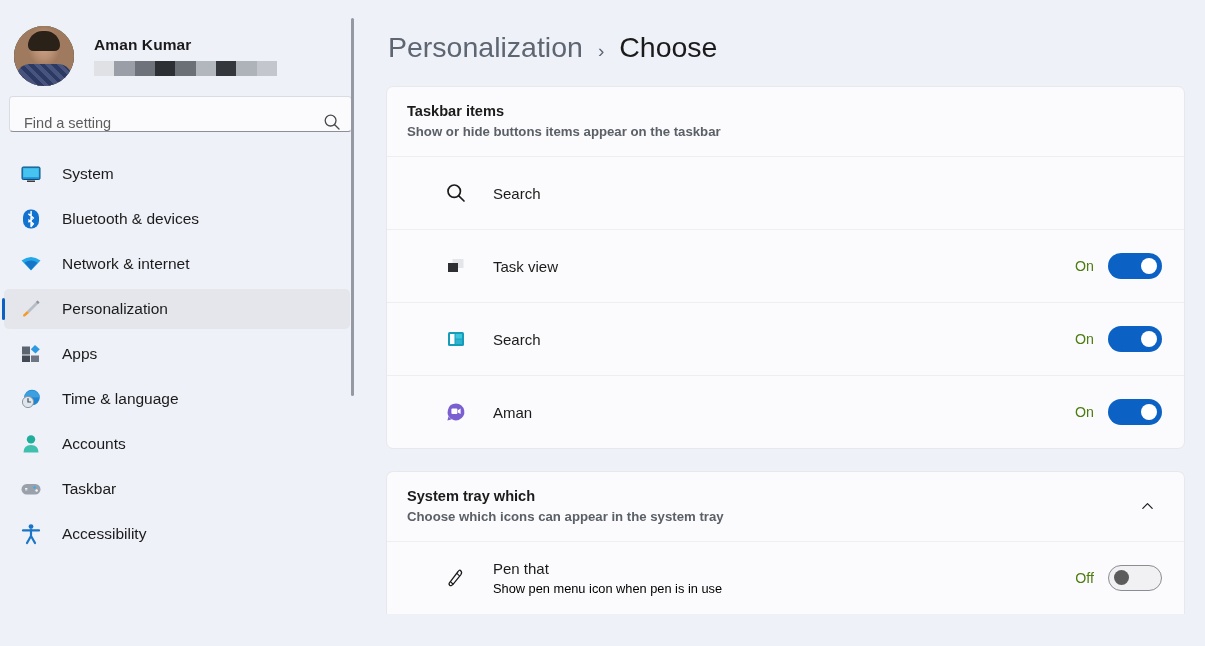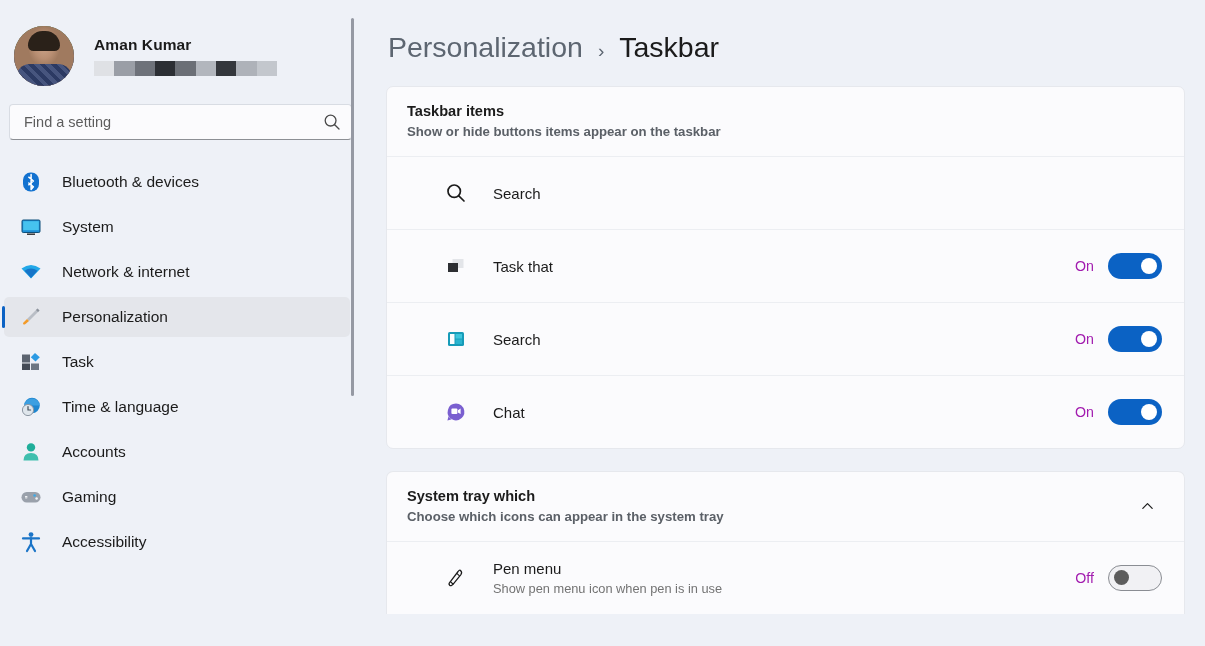--- a/index.html
+++ b/index.html
@@ -40,27 +40,27 @@
     position: absolute; left: 2px; bottom: 0; width: 56px; height: 22px;
     background: repeating-linear-gradient(45deg, #2c3a63 0 4px, #47557e 4px 8px);
     border-radius: 14px 14px 0 0;
   }
   .profile-text { margin-left: 20px; }
   .profile-name { font-size: 15.5px; font-weight: bold; color: #1b1b1b; letter-spacing: .1px; }
   .profile-redacted { margin-top: 7px; display: flex; height: 15px; width: 183px; }
   .profile-redacted i { display: block; height: 100%; }
 
   .searchbox {
-    margin: 12px 10px 0 9px;
+    margin: 4px 10px 0 9px;
     height: 36px;
     background: #fbfbfd;
     border: 1px solid #d8dce3;
     border-bottom-color: #8c8f94;
     border-radius: 4px;
-    display: flex; align-items: center;
+    display: flex; align-items: flex-end;
     padding: 0 10px 0 14px;
   }
   .searchbox input {
     border: 0; outline: 0; background: transparent; flex: 1;
     font-family: "Liberation Sans", sans-serif;
     font-size: 14.5px; color: #1b1b1b;
   }
   .searchbox input::placeholder { color: #5d5d5d; }
   .search-glyph { width: 18px; height: 18px; flex: 0 0 18px; opacity: .85; }
 
@@ -103,22 +103,22 @@
   .chevron-btn { width: 30px; height: 30px; display: flex; align-items: center; justify-content: center; }
 
   .row {
     display: flex; align-items: center;
     height: 73px; padding: 0 22px 0 58px;
     border-top: 1px solid #eceef2;
   }
   .row-icon { width: 22px; height: 22px; flex: 0 0 22px; margin-right: 26px; position: relative; }
   .row-text { flex: 1; }
   .row-title { font-size: 15px; color: #1b1b1b; }
-  .row-sub { font-size: 12.8px; color: #737373; margin-top: 4px; }
-  .row-state { font-size: 14.2px; color: #a21caf; margin-right: 14px; }
+  .row-sub { font-size: 12.8px; color: #000000; margin-top: 4px; }
+  .row-state { font-size: 14.2px; color: #4d7c0f; margin-right: 14px; }
 
   .toggle { width: 54px; height: 26px; border-radius: 14px; position: relative; flex: 0 0 54px; }
   .toggle.on { background: #0b62c4; }
   .toggle.on .knob { position: absolute; right: 5px; top: 5px; width: 16px; height: 16px; border-radius: 50%; background: #fff; }
   .toggle.off { background: #f1f1f4; border: 1px solid #8a8d93; }
   .toggle.off .knob { position: absolute; left: 5px; top: 4px; width: 15px; height: 15px; border-radius: 50%; background: #5c5c5c; }
 </style>
 </head>
 <body>
 
@@ -154,57 +154,57 @@
         <svg viewBox="0 0 18 18" width="18" height="18">
           <circle cx="7.6" cy="7.6" r="5.4" fill="none" stroke="#2b2b2b" stroke-width="1.3"></circle>
           <line x1="11.7" y1="11.7" x2="16" y2="16" stroke="#2b2b2b" stroke-width="1.3" stroke-linecap="round"></line>
         </svg>
       </span>
     </div>
 
     <nav class="nav" id="nav">
         <div class="nav-item">
           <span class="nav-icon"><svg viewBox="0 0 22 22" width="22" height="22">
-              <rect x="3" y="1.5" width="16" height="19" rx="7.5" fill="#1272d0"></rect>
-                <path d="M8.8 6.2 L13.4 10 L8.8 13.8 M11.1 3.5 L11.1 18.5 L13.4 15.8 L8.8 12" fill="none" stroke="#fff" stroke-width="1.5" stroke-linejoin="round" stroke-linecap="round"></path>
-            </svg></span>
-          <span class="nav-label">Bluetooth &amp; devices</span>
-        </div>
-        <div class="nav-item">
-          <span class="nav-icon"><svg viewBox="0 0 22 22" width="22" height="22">
               <rect x="2" y="4" width="18" height="12.5" rx="1.2" fill="#1f8fd6"></rect>
                 <rect x="2" y="4" width="18" height="12.5" rx="1.2" fill="none" stroke="#0d4f7a" stroke-width="1"></rect>
                 <rect x="3.2" y="5.2" width="15.6" height="9" fill="#46c3ef"></rect>
                 <rect x="7" y="17.5" width="8" height="1.4" fill="#2b2b2b"></rect>
             </svg></span>
           <span class="nav-label">System</span>
         </div>
         <div class="nav-item">
           <span class="nav-icon"><svg viewBox="0 0 22 22" width="22" height="22">
+              <rect x="3" y="1.5" width="16" height="19" rx="7.5" fill="#1272d0"></rect>
+                <path d="M8.8 6.2 L13.4 10 L8.8 13.8 M11.1 3.5 L11.1 18.5 L13.4 15.8 L8.8 12" fill="none" stroke="#fff" stroke-width="1.5" stroke-linejoin="round" stroke-linecap="round"></path>
+            </svg></span>
+          <span class="nav-label">Bluetooth &amp; devices</span>
+        </div>
+        <div class="nav-item">
+          <span class="nav-icon"><svg viewBox="0 0 22 22" width="22" height="22">
               <path d="M1.5 7.5 Q11 0.5 20.5 7.5 L11 17.5 Z" fill="#22a8e8"></path>
                 <path d="M4.5 9.8 Q11 5 17.5 9.8 L11 17 Z" fill="#1675c8"></path>
             </svg></span>
           <span class="nav-label">Network &amp; internet</span>
         </div>
         <div class="nav-item selected">
           <span class="nav-icon"><svg viewBox="0 0 22 22" width="22" height="22">
               <path d="M17.5 2.5 L19.5 4.5 L9 15 L7 13 Z" fill="#b9bec6"></path>
                 <path d="M17.5 2.5 L19.5 4.5 L18 6 L16 4 Z" fill="#8e949d"></path>
                 <path d="M7 13 L9 15 L5.5 18 Q3 19.5 3 17 Z" fill="#f39b29"></path>
             </svg></span>
           <span class="nav-label">Personalization</span>
         </div>
         <div class="nav-item">
           <span class="nav-icon"><svg viewBox="0 0 22 22" width="22" height="22">
               <rect x="2" y="3.5" width="8" height="8" fill="#5c6470"></rect>
                 <rect x="2" y="12.5" width="8" height="6.5" fill="#434a55"></rect>
                 <rect x="11" y="12.5" width="8" height="6.5" fill="#6d7682"></rect>
                 <path d="M15 2 L19.8 6.2 L15.5 10.5 L10.8 6.2 Z" fill="#2b9ae3"></path>
             </svg></span>
-          <span class="nav-label">Task</span>
+          <span class="nav-label">Apps</span>
         </div>
         <div class="nav-item">
           <span class="nav-icon"><svg viewBox="0 0 22 22" width="22" height="22">
               <circle cx="12" cy="9.5" r="7.8" fill="#1f86cf"></circle>
                 <path d="M4.3 9.5 A7.8 7.8 0 0 1 19.8 9.5 Z" fill="#49a9e8" opacity=".7"></path>
                 <circle cx="8" cy="14" r="5.6" fill="#dfe6ec" stroke="#8d98a4" stroke-width="1"></circle>
                 <path d="M8 10.6 L8 14 L10.6 14" fill="none" stroke="#45505c" stroke-width="1.2" stroke-linecap="round"></path>
             </svg></span>
           <span class="nav-label">Time &amp; language</span>
         </div>
@@ -217,21 +217,21 @@
         </div>
         <div class="nav-item">
           <span class="nav-icon"><svg viewBox="0 0 22 22" width="22" height="22">
               <rect x="1.5" y="6" width="19" height="10.5" rx="5.2" fill="#9aa1ab"></rect>
                 <circle cx="6.2" cy="11.2" r="1.1" fill="#f2f4f6"></circle>
                 <rect x="5.1" y="10.1" width="2.2" height="2.2" fill="#f2f4f6"></rect>
                 <rect x="4.2" y="11" width="4" height="0.4" fill="#9aa1ab"></rect>
                 <circle cx="14.6" cy="9.6" r="1.25" fill="#3aa9e8"></circle>
                 <circle cx="16.6" cy="12.6" r="1.25" fill="#f2f4f6"></circle>
             </svg></span>
-          <span class="nav-label">Gaming</span>
+          <span class="nav-label">Taskbar</span>
         </div>
         <div class="nav-item">
           <span class="nav-icon"><svg viewBox="0 0 22 22" width="22" height="22">
               <circle cx="11" cy="3.6" r="2.4" fill="#1a74c7"></circle>
                 <path d="M3 7.4 L19 7.4" stroke="#1a74c7" stroke-width="2.2" stroke-linecap="round"></path>
                 <path d="M11 7 L11 13 M11 13 L7 20 M11 13 L15 20" stroke="#1a74c7" stroke-width="2.2" fill="none" stroke-linecap="round" stroke-linejoin="round"></path>
             </svg></span>
           <span class="nav-label">Accessibility</span>
         </div>
       </nav>
@@ -239,21 +239,21 @@
     <div class="sb-track">
       <div class="sb-thumb"></div>
     </div>
   </aside>
 
   <main class="main">
 
     <div class="breadcrumb">
       <span class="crumb-parent">Personalization</span>
       <span class="crumb-sep">›</span>
-      <span class="crumb-current">Taskbar</span>
+      <span class="crumb-current">Choose</span>
     </div>
 
     <section class="card">
       <div class="card-header">
         <div class="card-header-text">
           <div class="card-title">Taskbar items</div>
           <div class="card-sub">Show or hide buttons items appear on the taskbar</div>
         </div>
       </div>
       <div id="taskbar-rows">
@@ -265,21 +265,21 @@
             <span class="row-text">
              <span class="row-title" style="display:block">Search</span>
             </span>
           </div>
           <div class="row">
             <span class="row-icon"><svg viewBox="0 0 22 22" width="22" height="22">
                 <rect x="7.5" y="4" width="11" height="9" fill="#e3e5e9"></rect>
                 <rect x="3" y="8" width="10" height="9" fill="#2d2f33"></rect>
               </svg></span>
             <span class="row-text">
-             <span class="row-title" style="display:block">Task that</span>
+             <span class="row-title" style="display:block">Task view</span>
             </span>
             <span class="row-state">On</span>
             <span class="toggle on">
               <span class="knob"></span>
             </span>
           </div>
           <div class="row">
             <span class="row-icon"><svg viewBox="0 0 22 22" width="22" height="22">
                 <rect x="3" y="4" width="16" height="14" rx="1.6" fill="#169bb8"></rect>
                 <rect x="5" y="6" width="4.5" height="10" fill="#fbfdfe"></rect>
@@ -294,21 +294,21 @@
               <span class="knob"></span>
             </span>
           </div>
           <div class="row">
             <span class="row-icon"><svg viewBox="0 0 22 22" width="22" height="22">
                 <path d="M11 2.6 A8.4 8.4 0 1 1 3.6 15 L2.4 19.4 L6.9 18.3 A8.4 8.4 0 0 1 11 2.6 Z" fill="#7a5fd0"></path>
                 <rect x="6.4" y="7.6" width="6" height="5.4" rx="1" fill="#fff"></rect>
                 <path d="M12.9 9.2 L15.6 7.6 L15.6 13 L12.9 11.4 Z" fill="#fff"></path>
               </svg></span>
             <span class="row-text">
-             <span class="row-title" style="display:block">Chat</span>
+             <span class="row-title" style="display:block">Aman</span>
             </span>
             <span class="row-state">On</span>
             <span class="toggle on">
               <span class="knob"></span>
             </span>
           </div>
         </div>
     </section>
 
     <section class="card cut-bottom">
@@ -324,21 +324,21 @@
         </div>
       </div>
       <div id="tray-rows">
           <div class="row">
             <span class="row-icon"><svg viewBox="0 0 22 22" width="22" height="22">
                 <path d="M15.3 3.2 Q17.6 5.2 15.9 7.6 L8.2 17.2 L5.4 14.6 L13.1 4.5 Q14.3 2.7 15.3 3.2 Z" fill="none" stroke="#1b1b1b" stroke-width="1.25" stroke-linejoin="round"></path>
                 <path d="M5.4 14.6 Q3.2 16.5 4.6 18.2 Q6.1 19.6 8.2 17.2" fill="none" stroke="#1b1b1b" stroke-width="1.25"></path>
                 <line x1="11.8" y1="6.3" x2="14.5" y2="8.8" stroke="#1b1b1b" stroke-width="1.1"></line>
               </svg></span>
             <span class="row-text">
-             <span class="row-title" style="display:block">Pen menu</span>
+             <span class="row-title" style="display:block">Pen that</span>
               <span class="row-sub" style="display:block">Show pen menu icon when pen is in use</span>
             </span>
             <span class="row-state">Off</span>
             <span class="toggle off">
               <span class="knob"></span>
             </span>
           </div>
         </div>
     </section>
 

